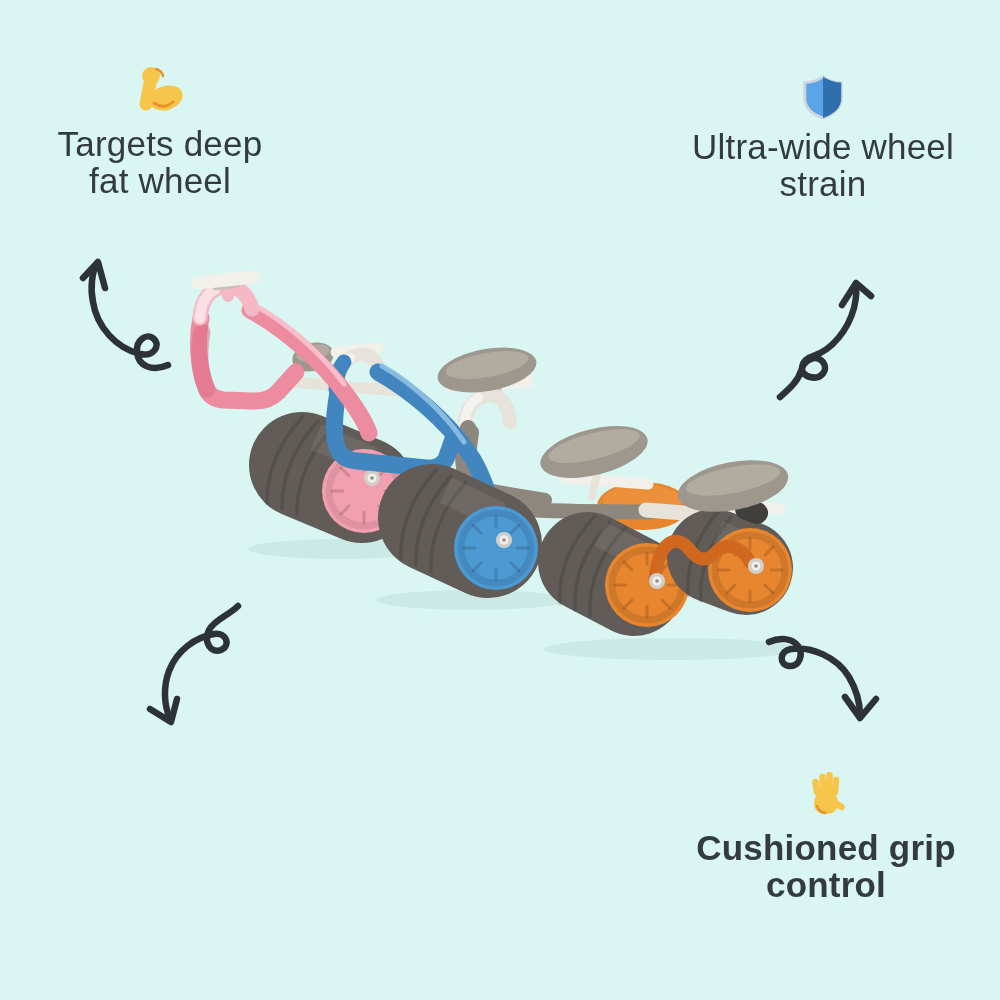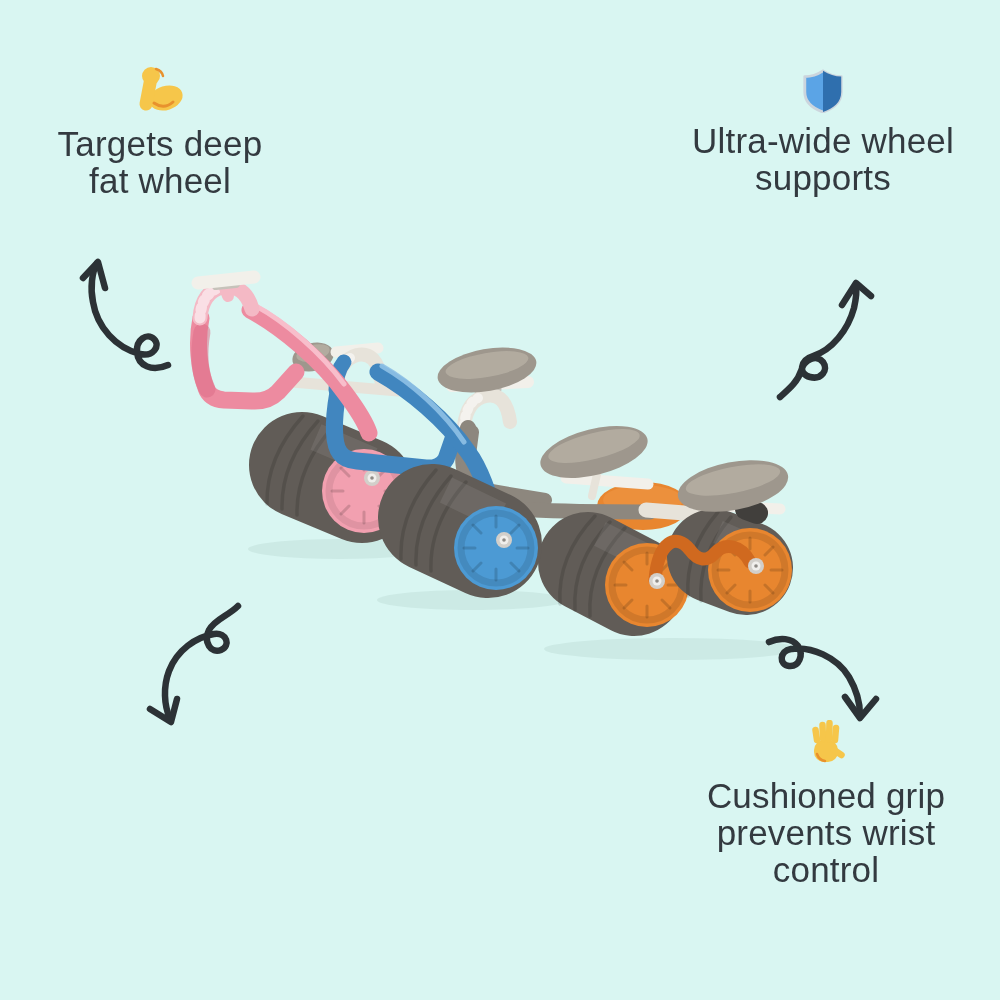--- a/index.html
+++ b/index.html
@@ -4,23 +4,23 @@
 <style>
   html,body{margin:0;padding:0;}
   body{width:1000px;height:1000px;font-family:"Liberation Sans", sans-serif;}
   .stage{position:relative;width:1000px;height:1000px;background:var(--background);overflow:hidden;}
   .scene{position:absolute;left:0;top:0;width:1000px;height:1000px;}
   .callout{position:absolute;display:flex;flex-direction:column;align-items:center;text-align:center;
            color:var(--ink);font-size:35px;line-height:37px;font-weight:400;letter-spacing:.2px;}
   .callout .ico{margin-bottom:9px;}
   .callout p{margin:0;}
   .c-tl{left:15px;  top:64px;  width:290px;}
-  .c-tr{left:662px; top:67px;  width:322px;text-align:center;}
+  .c-tr{left:662px; top:73px;  width:322px;text-align:center;}
   .c-bl{left:18px;  top:752px; width:310px;}
-  .c-br{left:666px; top:720px; width:320px;}
+  .c-br{left:666px; top:772px; width:320px;font-weight:bold;}
   
   .st{fill:none;stroke-linecap:round;stroke-linejoin:round;}
   .arrow{fill:none;stroke:var(--arrow);stroke-width:6.5;stroke-linecap:round;stroke-linejoin:round;}
   .rib{fill:none;stroke:rgba(0,0,0,.13);stroke-width:3.5;stroke-linecap:round;}
   .spoke{fill:none;stroke:rgba(0,0,0,.15);stroke-width:3;stroke-linecap:round;}
   .hl{fill:none;stroke:rgba(255,255,255,.08);}
   .s-tread{stroke:var(--tread);} .s-pink{stroke:var(--pink);} .s-pinkl{stroke:var(--pink_light);}
   .s-pinkd{stroke:var(--pink_dark);} .s-blue{stroke:var(--blue);} .s-ivory{stroke:var(--ivory);}
   .s-plate{stroke:var(--plate);} .s-gray{stroke:var(--gray_tube);} .s-orangeD{stroke:var(--orange_dark);}
   .s-cap{stroke:var(--cap);} .s-conn{stroke:#c6c2ba;}
@@ -181,32 +181,31 @@
     <p>Targets deep</p>
     <p>fat wheel</p>
   </div>
 
   <div class="callout c-tr">
     <svg class="ico" width="46" height="46" viewBox="-24 -24 48 48">
       <path d="M0,-20 C6,-16 13,-14 19,-14 L19,2 C19,13 11,19 0,23 C-11,19 -19,13 -19,2 L-19,-14 C-13,-14 -6,-16 0,-20 Z" style="fill:var(--shield_left);stroke:var(--shield_border)" stroke-width="3" stroke-linejoin="round"></path>
       <path d="M0,-20 C6,-16 13,-14 19,-14 L19,2 C19,13 11,19 0,23 Z" style="fill:var(--shield_right)"></path>
     </svg>
     <p>Ultra-wide wheel</p>
-    <p>supports</p>
+    <p>strain</p>
   </div>
 
 
   <div class="callout c-br">
     <svg class="ico" width="48" height="48" viewBox="-24 -24 48 48">
       <rect x="-12" y="-4" width="24" height="22" rx="10" style="fill:var(--emoji_yellow)"></rect>
       <line x1="-9" y1="-4" x2="-10.5" y2="-14" style="stroke:var(--emoji_yellow)" stroke-width="6.5" stroke-linecap="round"></line>
       <line x1="-3" y1="-5" x2="-3.5" y2="-19" style="stroke:var(--emoji_yellow)" stroke-width="6.5" stroke-linecap="round"></line>
       <line x1="3" y1="-5" x2="3.5" y2="-21" style="stroke:var(--emoji_yellow)" stroke-width="6.5" stroke-linecap="round"></line>
       <line x1="9" y1="-4" x2="10" y2="-16" style="stroke:var(--emoji_yellow)" stroke-width="6.5" stroke-linecap="round"></line>
       <line x1="8" y1="6" x2="15.5" y2="11" style="stroke:var(--emoji_yellow)" stroke-width="6.5" stroke-linecap="round"></line>
       <path d="M -9,10 q 2,6 8,7" fill="none" style="stroke:var(--emoji_orange)" stroke-width="2.5" stroke-linecap="round"></path>
     </svg>
     <p>Cushioned grip</p>
-    <p>prevents wrist</p>
     <p>control</p>
   </div>
 
 </div>
 
 </body></html>

